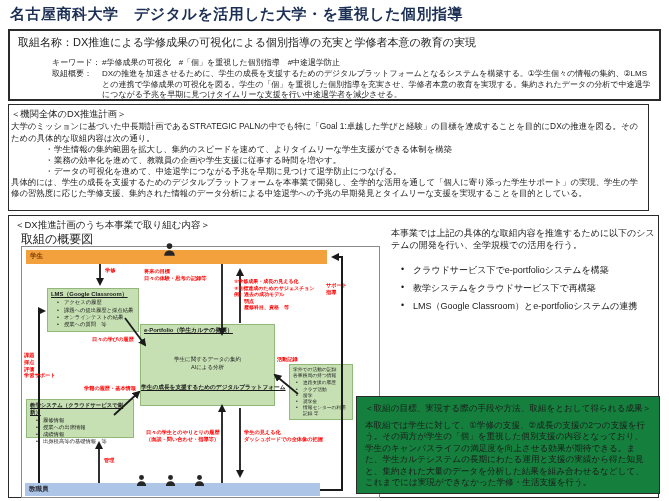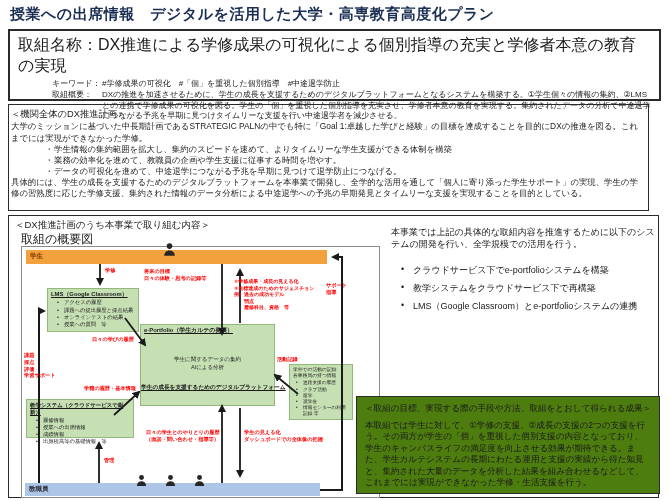--- a/index.html
+++ b/index.html
@@ -6,40 +6,40 @@
   body{width:669px;height:501px;position:relative;overflow:hidden;
        font-family:"Liberation Sans","DejaVu Sans",sans-serif;color:#1a1a1a;}
   .abs{position:absolute;}
   .pre{white-space:pre-line;}
 
   
   .page-title{left:10px;top:5px;font-size:15px;font-weight:bold;color:#1b2f55;letter-spacing:.5px;}
 
   
   .box1{left:8px;top:29px;width:633px;height:60px;border:2px solid #2a2a2a;padding:4px 8px;}
-  .b1-name{font-size:16px;margin-bottom:2px;}
+  .b1-name{font-size:11px;margin-bottom:8px;}
   .b1-row{display:flex;font-size:8px;line-height:1.3;margin-top:1px;margin-left:34px;}
   .b1-label{flex:0 0 50px;}
   .b1-text{flex:1;}
 
   .box2{left:8px;top:104px;width:635px;height:99px;border:1.5px solid #2a2a2a;padding:3px 2px;font-size:8.4px;line-height:1.33;}
   .box2 .hd{font-size:9.3px;margin-bottom:1px;}
   .box2 ul{margin:0;padding:0 0 0 34px;list-style:none;}
   .box2 li{position:relative;padding-left:9px;}
   .box2 li::before{content:"・";position:absolute;left:0;}
 
   .box3{left:8px;top:215px;width:649px;height:281px;border:1.5px solid #2a2a2a;}
   .box3-hd{left:6px;top:3px;font-size:9.5px;}
   .diag-title{left:12px;top:15px;font-size:12px;}
-  .right-intro{left:382px;top:11px;width:268px;font-size:9px;line-height:1.35;font-family:Liberation Mono, monospace;}
+  .right-intro{left:382px;top:11px;width:268px;font-size:9px;line-height:1.35;}
   .right-bullets{left:392px;top:48px;width:258px;margin:0;padding:0;list-style:none;font-size:9px;}
   .right-bullets li{position:relative;padding-left:12px;margin-bottom:5px;}
   .right-bullets li::before{content:"•";position:absolute;left:0;}
 
-  .goals-box{left:347px;top:180px;width:286px;height:84px;background:#4d7c0f;border:1.2px solid #2a2a2a;
+  .goals-box{left:347px;top:180px;width:286px;height:84px;background:#15803d;border:1.2px solid #2a2a2a;
              padding:6px 8px;z-index:6;}
   .goals-hd{font-size:8.6px;white-space:nowrap;}
   .goals-body{font-size:8.6px;line-height:1.33;margin-top:5px;}
 
   
   .diagram{left:12px;top:30px;width:357px;height:250px;border:1px solid #8a8a8a;z-index:1;}
   .diagram svg.arrows{position:absolute;left:0;top:0;z-index:3;pointer-events:none;}
 
   .hbar{position:absolute;z-index:2;}
   .student-bar{left:4px;top:3px;width:301px;height:14px;background:#f2a13c;}
@@ -66,39 +66,39 @@
   .kyogaku-box .gt{font-size:5.4px;}
   .activity-box{left:267px;top:117px;width:64px;height:56px;}
   .activity-box .ah{font-size:4.8px;line-height:1.3;}
   .activity-box ul{font-size:4.7px;margin-left:3px;line-height:1.3;}
 
   .rlabel{position:absolute;color:#ff0000;font-size:5.2px;font-weight:bold;line-height:1.3;z-index:5;}
 </style>
 </head>
 <body>
 
-<div class="abs page-title">授業への出席情報　デジタルを活用した大学・高専教育高度化プラン</div>
+<div class="abs page-title">名古屋商科大学　デジタルを活用した大学・を重視した個別指導</div>
 
 <div class="abs box1">
   <div class="b1-name">
     <span>取組名称：</span><span>DX推進による学修成果の可視化による個別指導の充実と学修者本意の教育の実現</span>
   </div>
   <div class="b1-row">
     <span class="b1-label">キーワード：</span>
     <span class="b1-text">#学修成果の可視化　#「個」を重視した個別指導　#中途退学防止</span>
   </div>
   <div class="b1-row">
     <span class="b1-label">取組概要：</span>
     <span class="b1-text">DXの推進を加速させるために、学生の成長を支援するためのデジタルプラットフォームとなるシステムを構築する。①学生個々の情報の集約、②LMSとの連携で学修成果の可視化を図る。学生の「個」を重視した個別指導を充実させ、学修者本意の教育を実現する。集約されたデータの分析で中途退学につながる予兆を早期に見つけタイムリーな支援を行い中途退学者を減少させる。</span>
   </div>
 </div>
 
 <div class="abs box2">
   <div class="hd">＜機関全体のDX推進計画＞</div>
-  <div>大学のミッションに基づいた中長期計画であるSTRATEGIC PALNの中でも特に「Goal 1:卓越した学びと経験」の目標を達成することを目的にDXの推進を図る。これまでには実現ができなかった学修。</div>
+  <div>大学のミッションに基づいた中長期計画であるSTRATEGIC PALNの中でも特に「Goal 1:卓越した学びと経験」の目標を達成することを目的にDXの推進を図る。そのための具体的な取組内容は次の通り。</div>
   <ul>
     <li>学生情報の集約範囲を拡大し、集約のスピードを速めて、よりタイムリーな学生支援ができる体制を構築</li>
     <li>業務の効率化を進めて、教職員の企画や学生支援に従事する時間を増やす。</li>
     <li>データの可視化を進めて、中途退学につながる予兆を早期に見つけて退学防止につなげる。</li>
   </ul>
   <div>具体的には、学生の成長を支援するためのデジタルプラットフォームを本事業で開発し、全学的な活用を通して「個人に寄り添った学生サポート」の実現、学生の学修の習熟度に応じた学修支援、集約された情報のデータ分析による中途退学への予兆の早期発見とタイムリーな支援を実現することを目的としている。</div>
 </div>
 
 <div class="abs box3">
   <div class="abs box3-hd">＜DX推進計画のうち本事業で取り組む内容＞</div>

